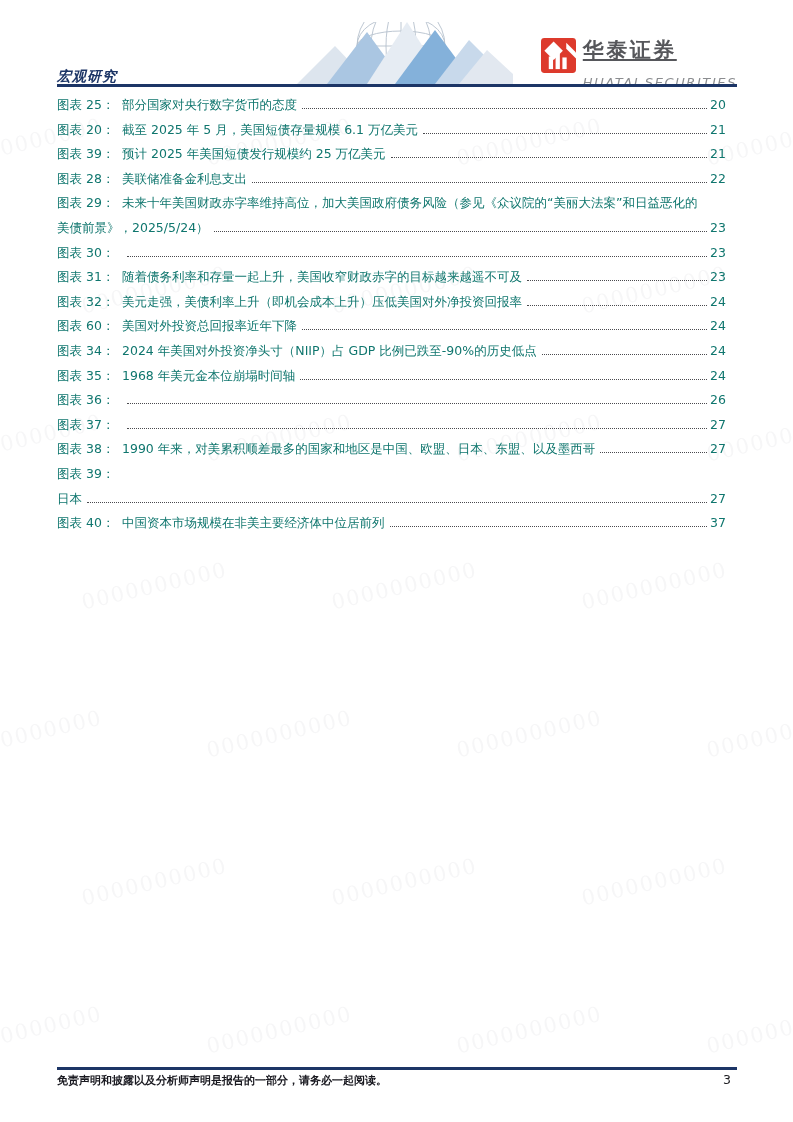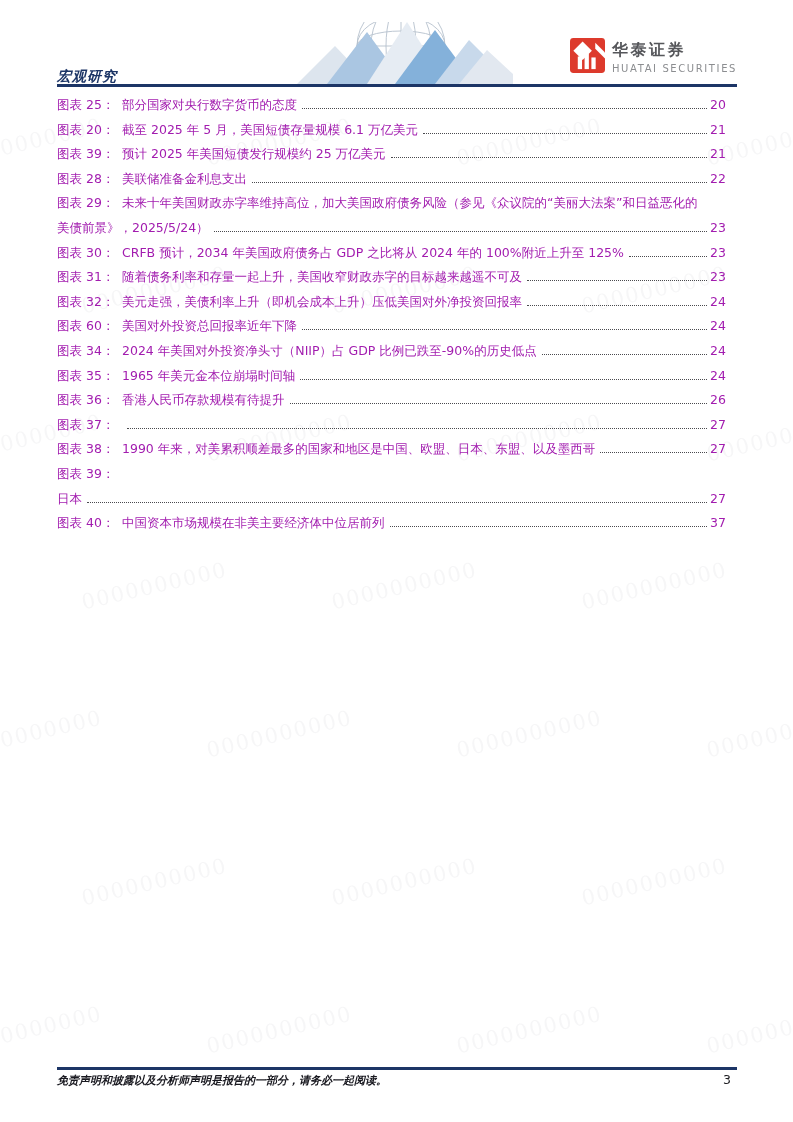--- a/index.html
+++ b/index.html
@@ -17,44 +17,44 @@
   
   .header{position:absolute;top:0;left:0;right:0;height:96px;z-index:2;}
   .header-art{position:absolute;left:283px;top:22px;width:230px;height:62px;}
   .category{
     position:absolute;left:57px;bottom:10px;
     font-size:14px;font-weight:bold;font-style:italic;color:var(--navy,#1c3566);
     letter-spacing:1px;
   }
   .brand{position:absolute;right:56px;top:38px;display:flex;align-items:flex-start;}
   .brand-icon{width:35px;height:35px;margin-right:7px;flex:0 0 auto;}
-  .brand-cn{font-size:16px;font-weight:bold;color:#56575b;letter-spacing:2.5px;line-height:24px;}
-  .brand-en{font-size:10px;color:#8b8d90;letter-spacing:1.6px;margin-top:1px;}
+  .brand-cn{font-size:21px;font-weight:bold;color:#56575b;letter-spacing:2.5px;line-height:24px;text-decoration:underline;}
+  .brand-en{font-size:13px;color:#8b8d90;letter-spacing:1.6px;margin-top:13px;font-style:italic;}
   .rule{position:absolute;left:57px;right:56px;background:var(--navy,#1c3566);z-index:3;}
   .rule-top{top:84px;height:3px;}
   .rule-bottom{top:1067px;height:2.5px;}
   
   .toc{position:absolute;top:93px;left:57px;right:67px;z-index:1;}
   .entry{
     display:flex;align-items:baseline;white-space:nowrap;overflow:hidden;
-    line-height:24.6px;font-size:12.5px;color:#a21caf;
+    line-height:24.6px;font-size:12.5px;color:#0f766e;
   }
   .entry-label{flex:0 0 65px;}
   .entry-title{flex:0 1 auto;overflow:hidden;}
   .entry-dots{
     flex:1 1 10px;min-width:10px;align-self:baseline;
     border-bottom:1.8px dotted #4a4a4e;margin:0 3px 4px 5px;height:1px;
   }
   .entry-page{flex:0 0 auto;}
   
   .footer-row{
     position:absolute;top:1072px;left:57px;right:62px;z-index:2;
     display:flex;justify-content:space-between;align-items:baseline;
   }
-  .disclaimer{font-size:11px;font-weight:bold;font-style:italic;color:#191920;}
+  .disclaimer{font-size:11px;font-weight:bold;color:#191920;}
   .page-num{font-size:12.5px;color:#202024;}
 </style>
 </head>
 <body>
 
 <div class="page">
 
   <div class="wm-layer" id="wm-layer">
       <span class="wm" style="left: -45px; top: 130px;">0000000000</span>
       <span class="wm" style="left: 205px; top: 130px;">0000000000</span>
@@ -161,21 +161,20 @@
 
     <div class="entry">
 
       <span class="entry-title">美债前景》，2025/5/24）</span>
       <span class="entry-dots"></span>
       <span class="entry-page">23</span>
     </div>
 
     <div class="entry">
       <span class="entry-label">图表 30：</span>
-      <span class="entry-title">CRFB 预计，2034 年美国政府债务占 GDP 之比将从 2024 年的 100%附近上升至 125%</span>
       <span class="entry-dots"></span>
       <span class="entry-page">23</span>
     </div>
 
     <div class="entry">
       <span class="entry-label">图表 31：</span>
       <span class="entry-title">随着债务利率和存量一起上升，美国收窄财政赤字的目标越来越遥不可及</span>
       <span class="entry-dots"></span>
       <span class="entry-page">23</span>
     </div>
@@ -196,28 +195,27 @@
 
     <div class="entry">
       <span class="entry-label">图表 34：</span>
       <span class="entry-title">2024 年美国对外投资净头寸（NIIP）占 GDP 比例已跌至-90%的历史低点</span>
       <span class="entry-dots"></span>
       <span class="entry-page">24</span>
     </div>
 
     <div class="entry">
       <span class="entry-label">图表 35：</span>
-      <span class="entry-title">1965 年美元金本位崩塌时间轴</span>
+      <span class="entry-title">1968 年美元金本位崩塌时间轴</span>
       <span class="entry-dots"></span>
       <span class="entry-page">24</span>
     </div>
 
     <div class="entry">
       <span class="entry-label">图表 36：</span>
-      <span class="entry-title">香港人民币存款规模有待提升</span>
       <span class="entry-dots"></span>
       <span class="entry-page">26</span>
     </div>
 
     <div class="entry">
       <span class="entry-label">图表 37：</span>
       <span class="entry-dots"></span>
       <span class="entry-page">27</span>
     </div>
 

